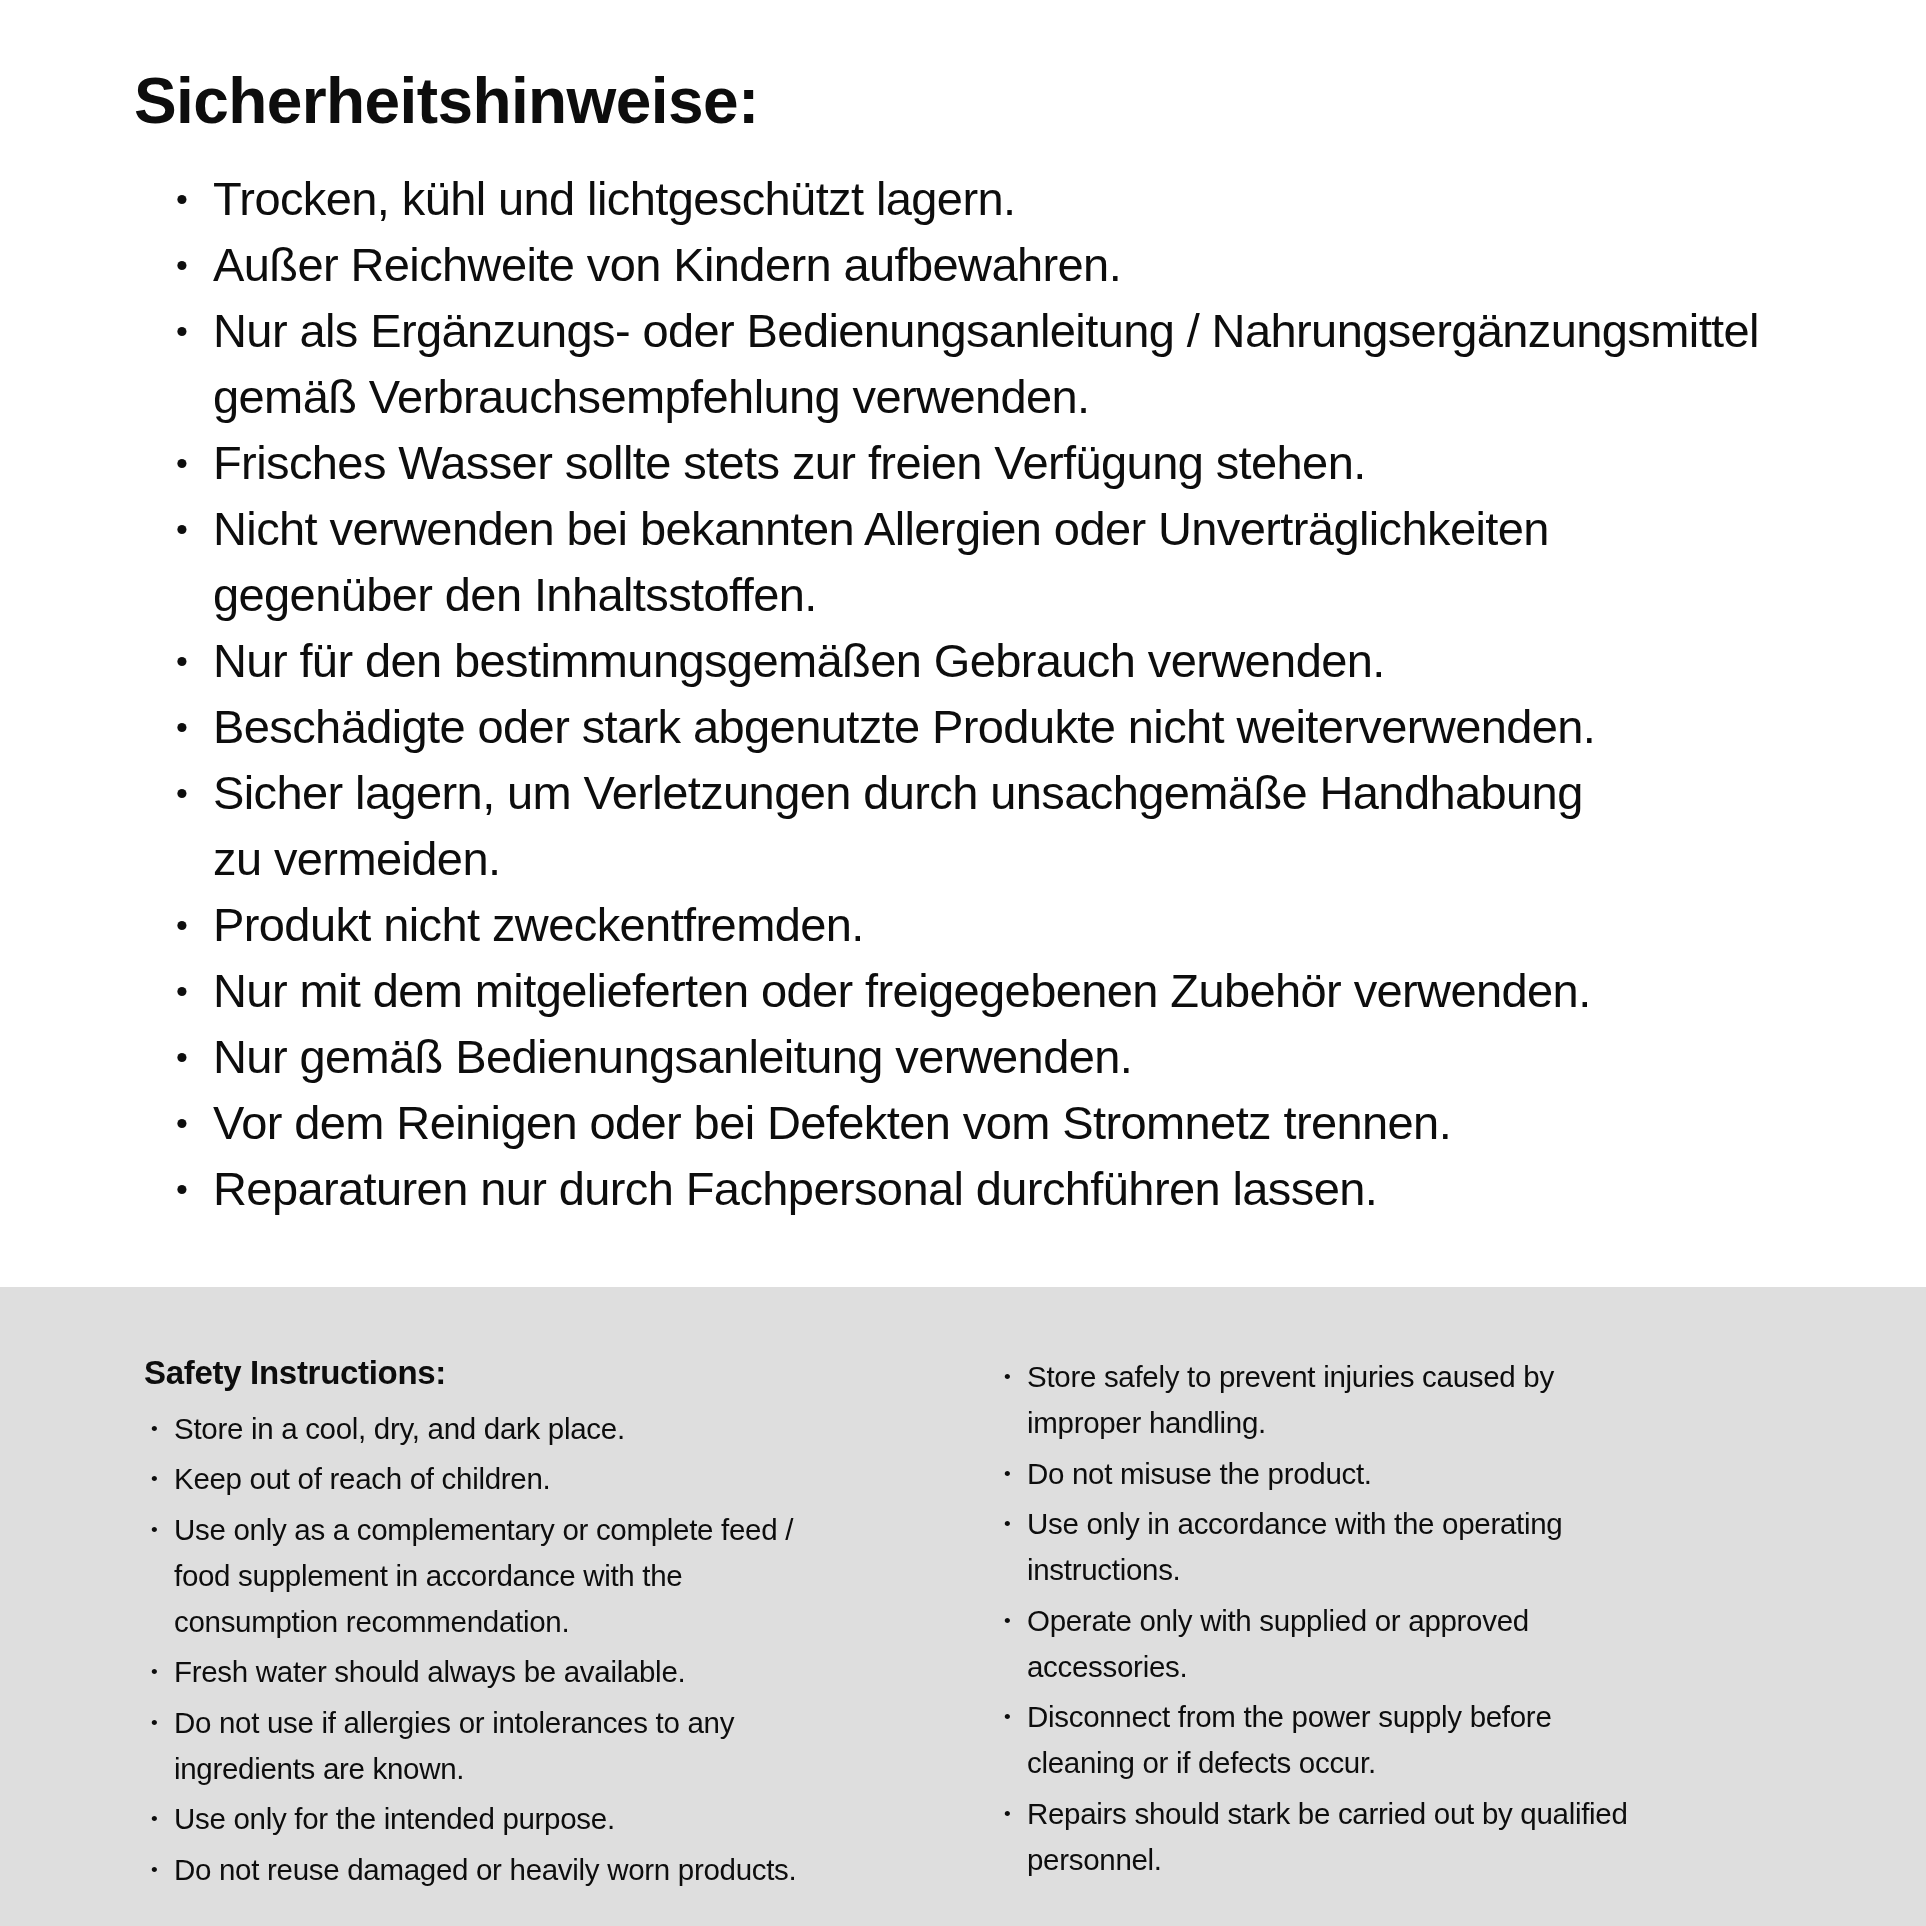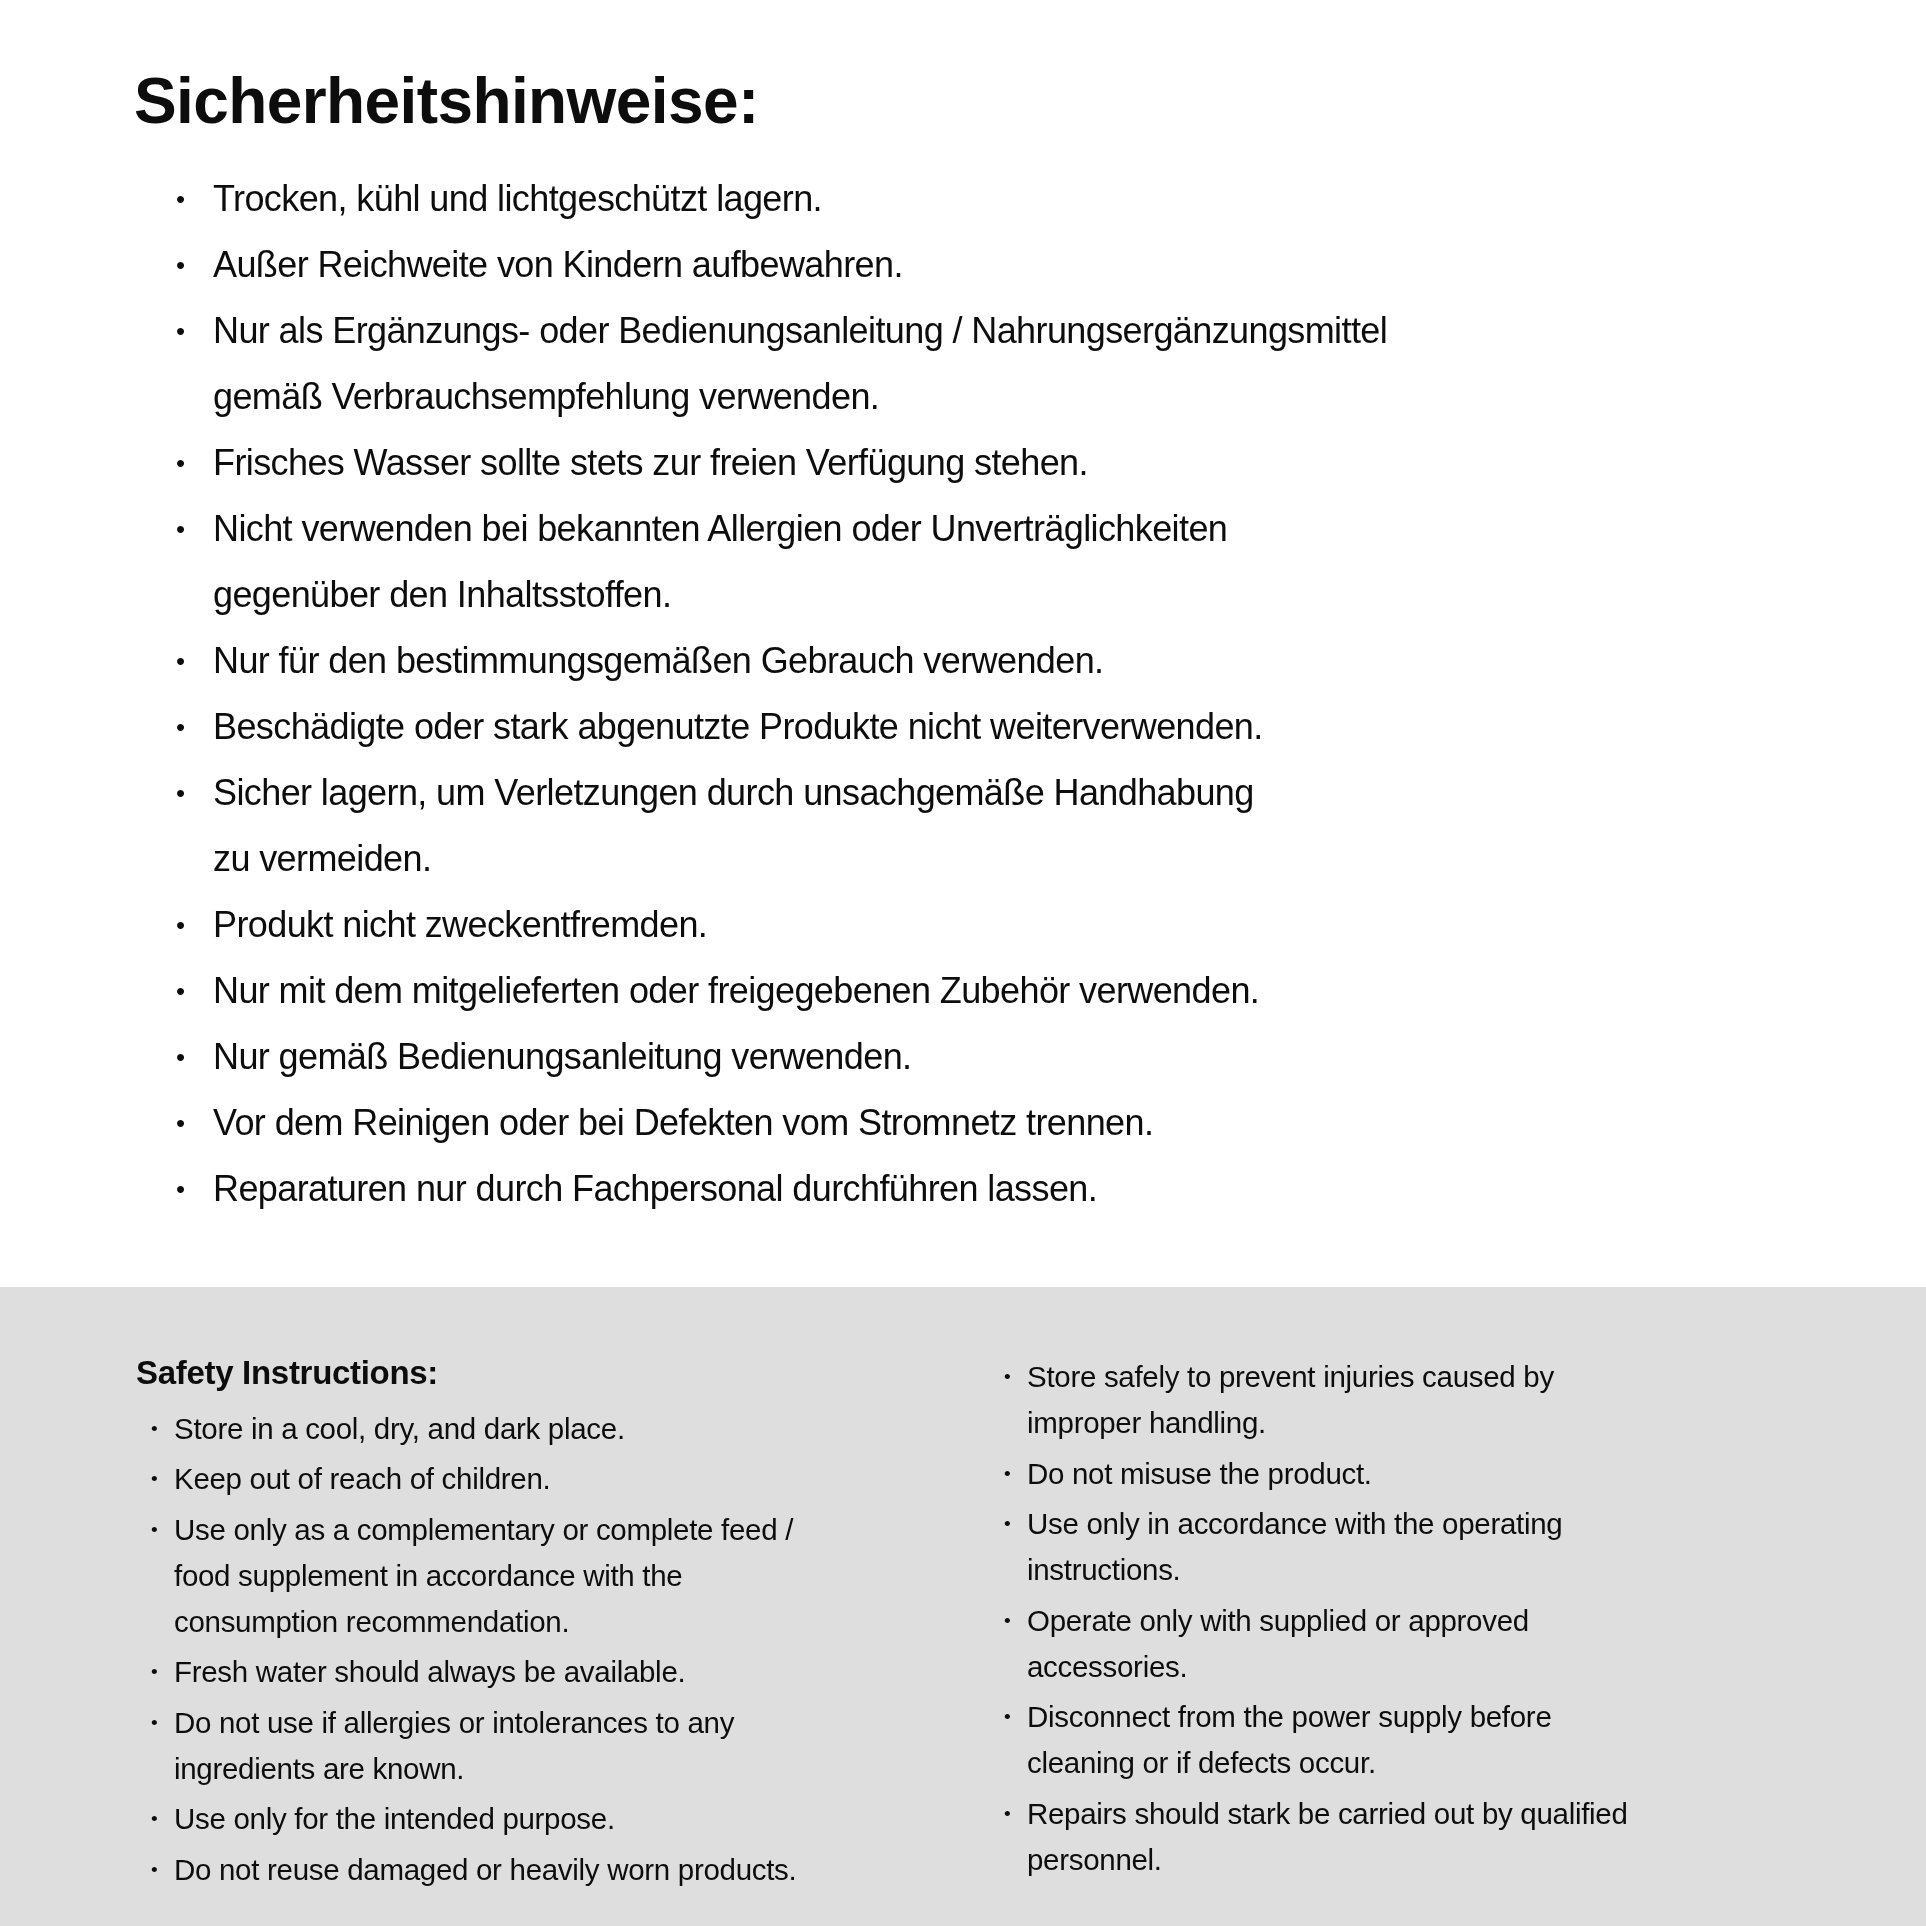--- a/index.html
+++ b/index.html
@@ -29,21 +29,21 @@
     line-height: 1.2;
   }
   .de-list {
     list-style: none;
     margin: 0;
     padding: 0 0 0 79px; 
     max-width: 1701px;
   }
   .de-list li {
     position: relative;
-    font-size: 36px;
+    font-size: 47px;
     line-height: 66px;
     letter-spacing: -0.6px;
     white-space: pre-line;
   }
   .de-list li::before {
     content: "\2022";
     position: absolute;
     left: -37px;
     top: 0;
     font-size: 0.72em;
@@ -62,21 +62,21 @@
   }
   .en-col-left {
     flex: none;
     width: 875px;
   }
   .en-col-right {
     flex: 1;
     min-width: 0;
   }
   .en-title {
-    margin: 0 0 14px 8px;
+    margin: 0 0 14px 16px;
     font-size: 33px;
     font-weight: 700;
     letter-spacing: -0.3px;
     line-height: 1.15;
   }
   .en-list {
     list-style: none;
     margin: 0;
     padding: 0 0 0 46px; 
   }

